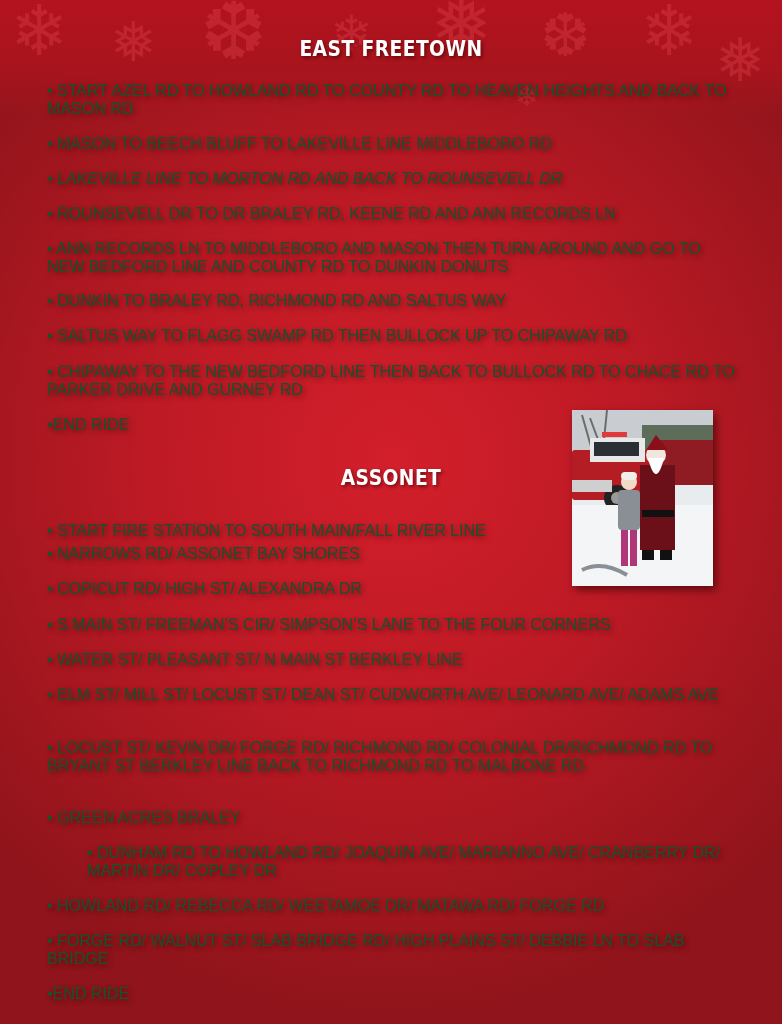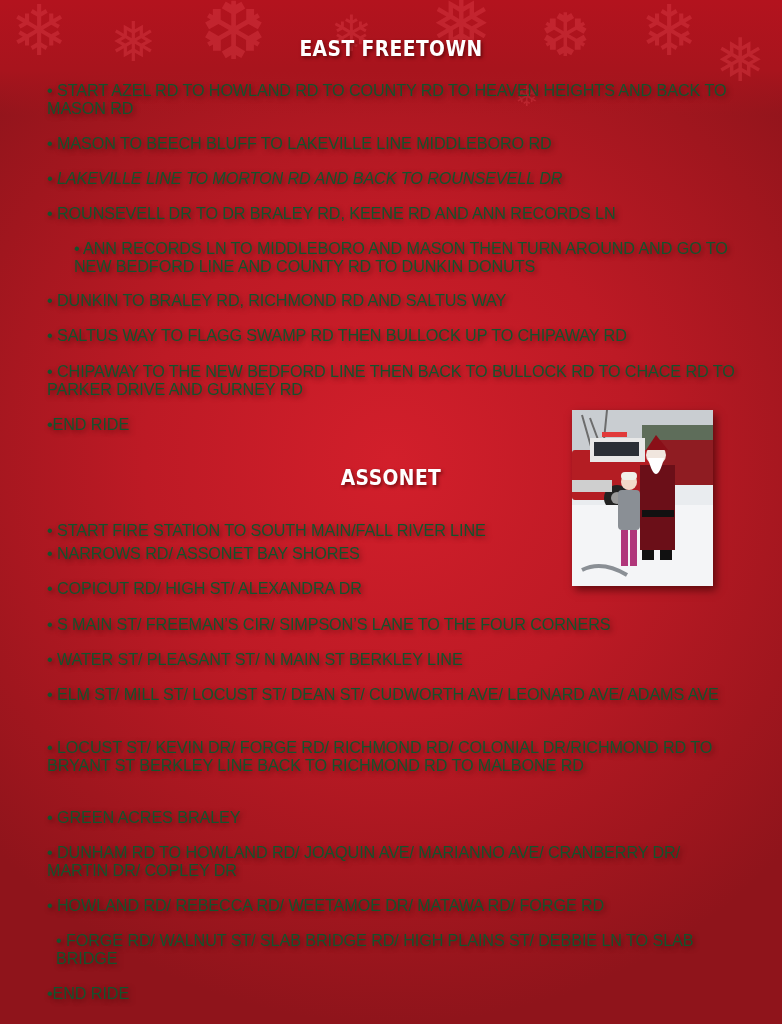--- a/index.html
+++ b/index.html
@@ -49,21 +49,21 @@
   <span class="flake" style="left:715px;top:25px;font-size:60px;">❅</span>
   <span class="flake" style="left:515px;top:80px;font-size:28px;">❄</span>
 </div>
 
 <div class="section-title" style="top:36px;">EAST FREETOWN</div>
 
 <div class="route" style="top:82px;">• START AZEL RD TO  HOWLAND RD  TO COUNTY RD TO HEAVEN HEIGHTS AND BACK TO MASON RD</div>
 <div class="route" style="top:135px;">• MASON TO BEECH BLUFF TO LAKEVILLE LINE MIDDLEBORO RD</div>
 <div class="route" style="top:170px;font-style:italic;">• LAKEVILLE LINE TO MORTON RD AND BACK TO ROUNSEVELL DR</div>
 <div class="route" style="top:205px;">• ROUNSEVELL DR TO DR BRALEY RD, KEENE RD AND ANN RECORDS LN</div>
-<div class="route" style="top:240px;margin-left:27px;">• ANN RECORDS LN TO MIDDLEBORO AND MASON THEN TURN AROUND AND GO TO NEW BEDFORD LINE AND COUNTY RD TO DUNKIN DONUTS</div>
+<div class="route" style="top:240px;">• ANN RECORDS LN TO MIDDLEBORO AND MASON THEN TURN AROUND AND GO TO NEW BEDFORD LINE AND COUNTY RD TO DUNKIN DONUTS</div>
 <div class="route" style="top:292px;">• DUNKIN TO BRALEY RD, RICHMOND RD AND SALTUS WAY</div>
 <div class="route" style="top:327px;">• SALTUS WAY TO FLAGG SWAMP RD THEN BULLOCK UP TO CHIPAWAY RD</div>
 <div class="route" style="top:363px;">• CHIPAWAY TO THE NEW BEDFORD LINE THEN BACK TO BULLOCK RD TO CHACE RD TO PARKER DRIVE AND GURNEY RD</div>
 <div class="route" style="top:416px;">•END RIDE</div>
 
 <div class="photo">
   <svg width="141" height="176" viewBox="0 0 141 176">
     <rect x="0" y="0" width="141" height="176" fill="#e9ecef"></rect>
     <rect x="0" y="0" width="141" height="60" fill="#c9cdd1"></rect>
     <path d="M10 5 L20 40 M18 8 L28 35 M35 0 L32 30" stroke="#6c6c6c" stroke-width="2"></path>
@@ -96,16 +96,16 @@
 <div class="section-title" style="top:465px;">ASSONET</div>
 
 <div class="route" style="top:522px;">• START FIRE STATION TO SOUTH MAIN/FALL RIVER LINE</div>
 <div class="route" style="top:545px;">• NARROWS RD/ ASSONET BAY SHORES</div>
 <div class="route" style="top:580px;">• COPICUT RD/ HIGH ST/ ALEXANDRA DR</div>
 <div class="route" style="top:616px;">• S MAIN ST/ FREEMAN’S CIR/ SIMPSON’S LANE TO THE FOUR CORNERS</div>
 <div class="route" style="top:651px;">• WATER ST/ PLEASANT ST/ N MAIN ST BERKLEY LINE</div>
 <div class="route" style="top:686px;">• ELM ST/ MILL ST/ LOCUST ST/ DEAN ST/ CUDWORTH AVE/ LEONARD AVE/ ADAMS AVE</div>
 <div class="route" style="top:739px;">• LOCUST ST/ KEVIN DR/ FORGE RD/ RICHMOND RD/ COLONIAL DR/RICHMOND RD TO BRYANT ST BERKLEY LINE BACK TO RICHMOND RD TO MALBONE RD</div>
 <div class="route" style="top:809px;">• GREEN ACRES BRALEY</div>
-<div class="route" style="top:844px;">• DUNHAM RD TO HOWLAND RD/ JOAQUIN AVE/ MARIANNO AVE/ CRANBERRY DR/ MARTIN DR/ COPLEY DR</div>
+<div class="route" style="top:844px;margin-left:40px;">• DUNHAM RD TO HOWLAND RD/ JOAQUIN AVE/ MARIANNO AVE/ CRANBERRY DR/ MARTIN DR/ COPLEY DR</div>
 <div class="route" style="top:897px;">• HOWLAND RD/ REBECCA RD/ WEETAMOE DR/ MATAWA RD/ FORGE RD</div>
-<div class="route" style="top:932px;margin-left:9px;">• FORGE RD/ WALNUT ST/ SLAB BRIDGE RD/ HIGH PLAINS ST/ DEBBIE LN TO SLAB BRIDGE</div>
+<div class="route" style="top:932px;">• FORGE RD/ WALNUT ST/ SLAB BRIDGE RD/ HIGH PLAINS ST/ DEBBIE LN TO SLAB BRIDGE</div>
 <div class="route" style="top:985px;">•END RIDE</div>
 
 </body></html>

